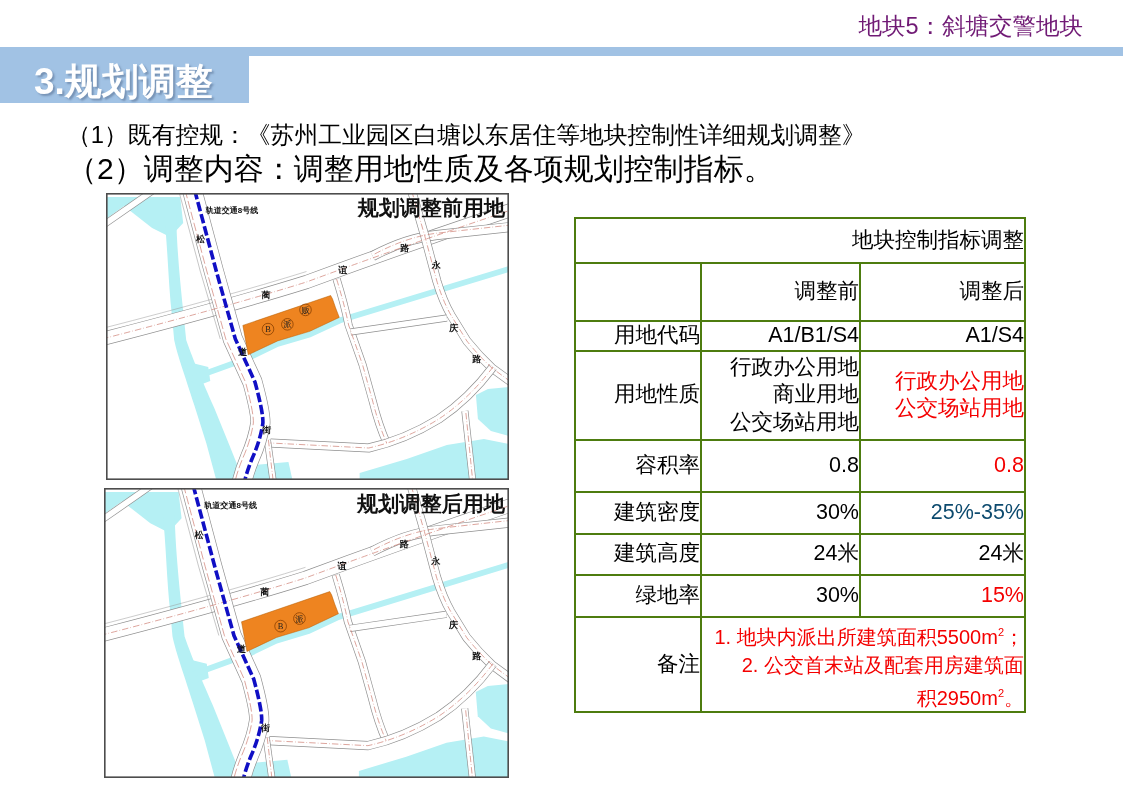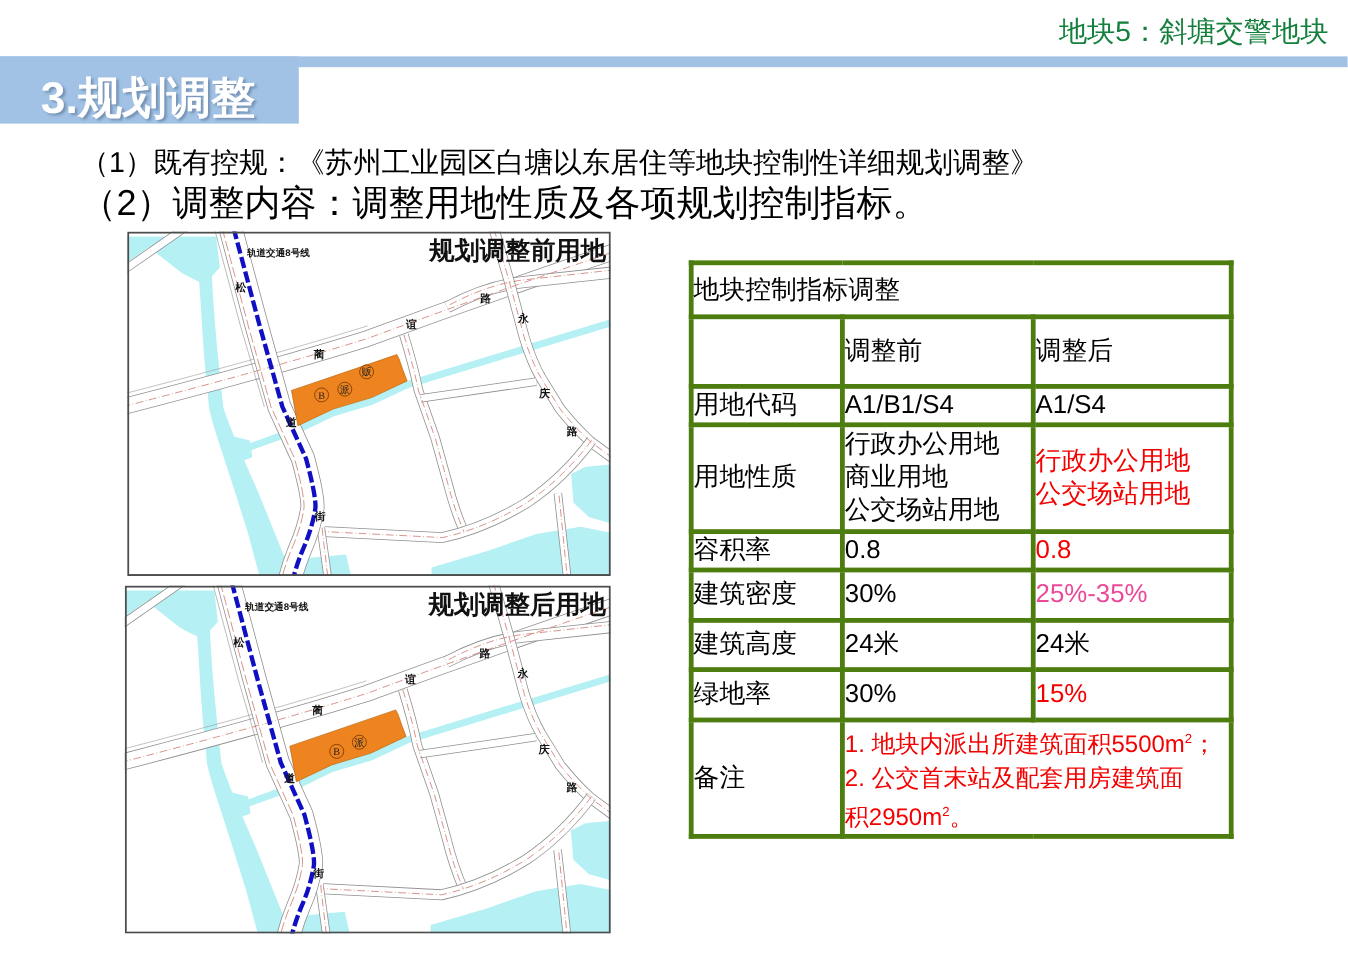--- a/index.html
+++ b/index.html
@@ -1,27 +1,27 @@
 <!DOCTYPE html>
 <html lang="zh"><head>
 <meta charset="utf-8">
 <title>规划调整</title>
 <style>
   html,body{margin:0;padding:0;background:#ffffff;}
   body{width:1123px;height:794px;position:relative;overflow:hidden;
        font-family:"Liberation Sans",sans-serif;}
   .abs{position:absolute;}
   table.ctl{border-collapse:collapse;table-layout:fixed;}
-  table.ctl td{border:4px solid #4d7c0f;text-align:left;vertical-align:middle;
+  table.ctl td{border:2px solid #4d7c0f;text-align:right;vertical-align:middle;
       font-size:21.5px;color:#000;padding:0;line-height:1.3;}
 </style>
 </head>
 <body>
 
-<div class="abs" style="right:16px;top:10px;font-size:23.5px;color:#15803d;">地块5：斜塘交警地块</div>
+<div class="abs" style="right:40px;top:10px;font-size:23.5px;color:#701a75;">地块5：斜塘交警地块</div>
 
 <div class="abs" style="left:0;top:47px;width:1123px;height:9px;background:#a1c2e4;"></div>
 
 <div class="abs" style="left:0;top:47px;width:249px;height:56px;background:#a1c2e4;"></div>
 
 <div class="abs" style="left:34px;top:53px;width:240px;height:56px;line-height:58px;font-size:37px;font-weight:bold;color:#ffffff;text-shadow:2px 2px 2px rgba(90,115,150,0.6);">3.规划调整</div>
 
 <div class="abs" style="left:67px;top:119px;font-size:23.8px;color:#000;">（1）既有控规：《苏州工业园区白塘以东居住等地块控制性详细规划调整》</div>
 
 <div class="abs" style="left:67px;top:149px;font-size:30px;color:#000;">（2）调整内容：调整用地性质及各项规划控制指标。</div>
@@ -254,29 +254,29 @@
 <tr style="height:24px">
         <td>用地代码</td>
         <td>A1/B1/S4</td>
         <td>A1/S4</td>
       </tr>
 <tr style="height:89px">
         <td>用地性质</td>
         <td>行政办公用地<br>商业用地<br>公交场站用地</td>
         <td style="color:#f40000">行政办公用地<br>公交场站用地</td>
       </tr>
-<tr style="height:30px">
+<tr style="height:52px">
         <td>容积率</td>
         <td>0.8</td>
         <td style="color:#f40000">0.8</td>
       </tr>
 <tr style="height:42px">
         <td>建筑密度</td>
         <td>30%</td>
-        <td style="color:#ec4899">25%-35%</td>
+        <td style="color:#0c4a6e">25%-35%</td>
       </tr>
 <tr style="height:41px">
         <td>建筑高度</td>
         <td>24米</td>
         <td>24米</td>
       </tr>
 <tr style="height:42px">
         <td>绿地率</td>
         <td>30%</td>
         <td style="color:#f40000">15%</td>

